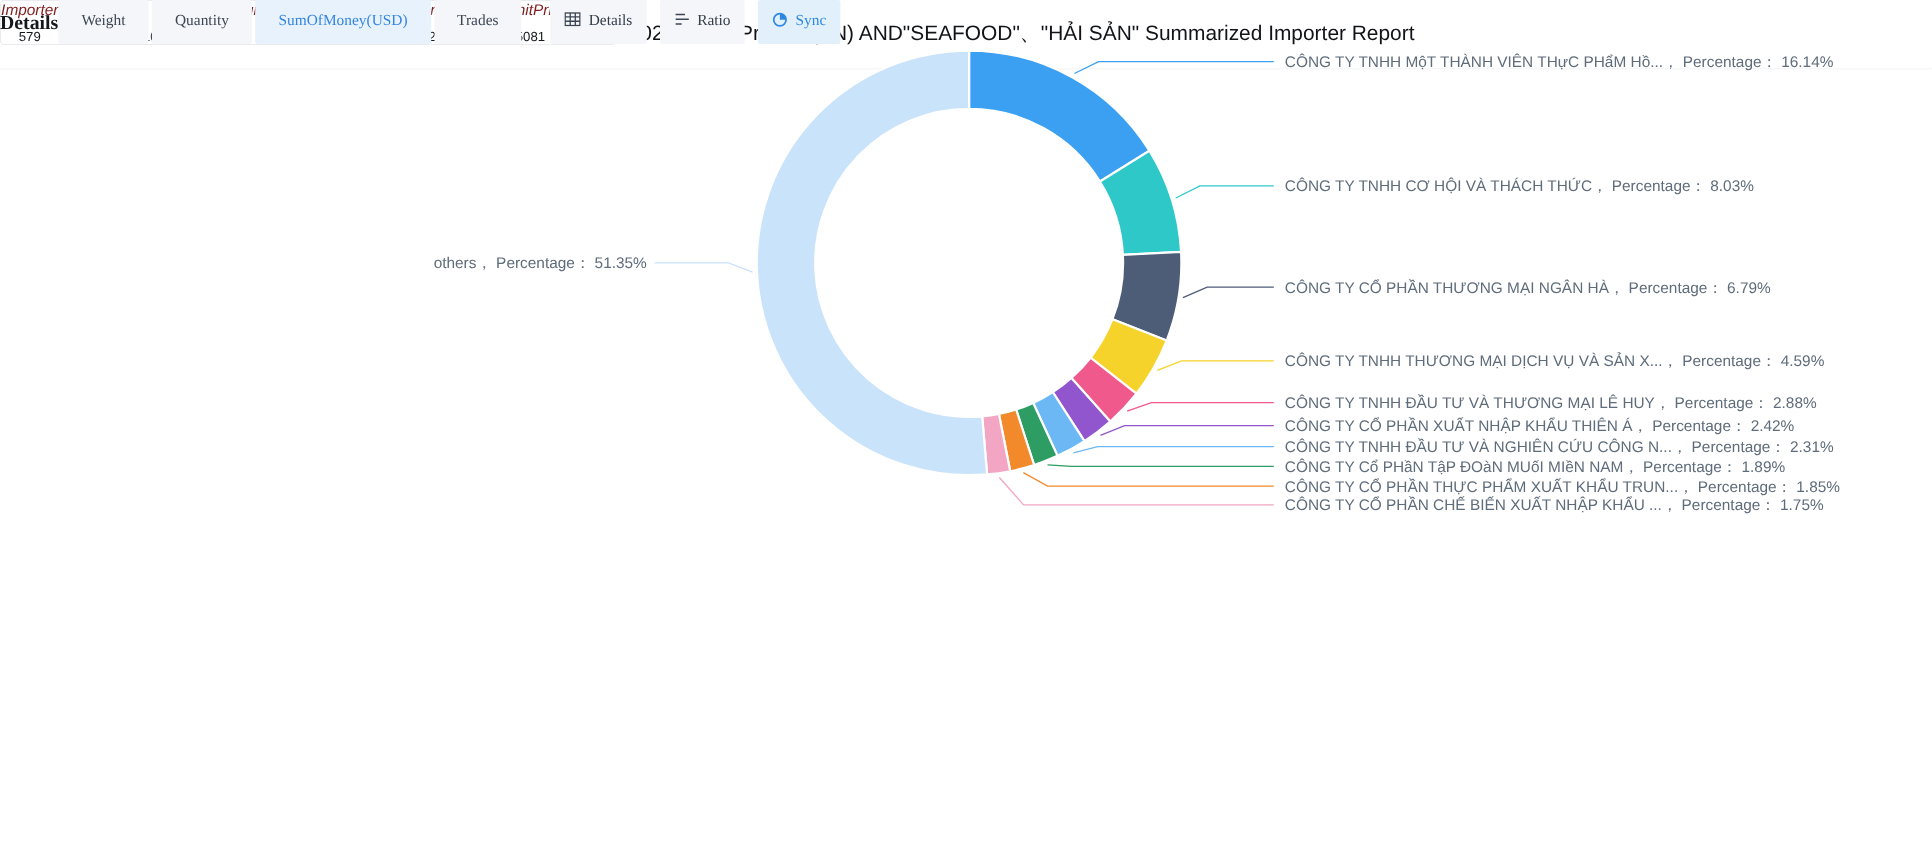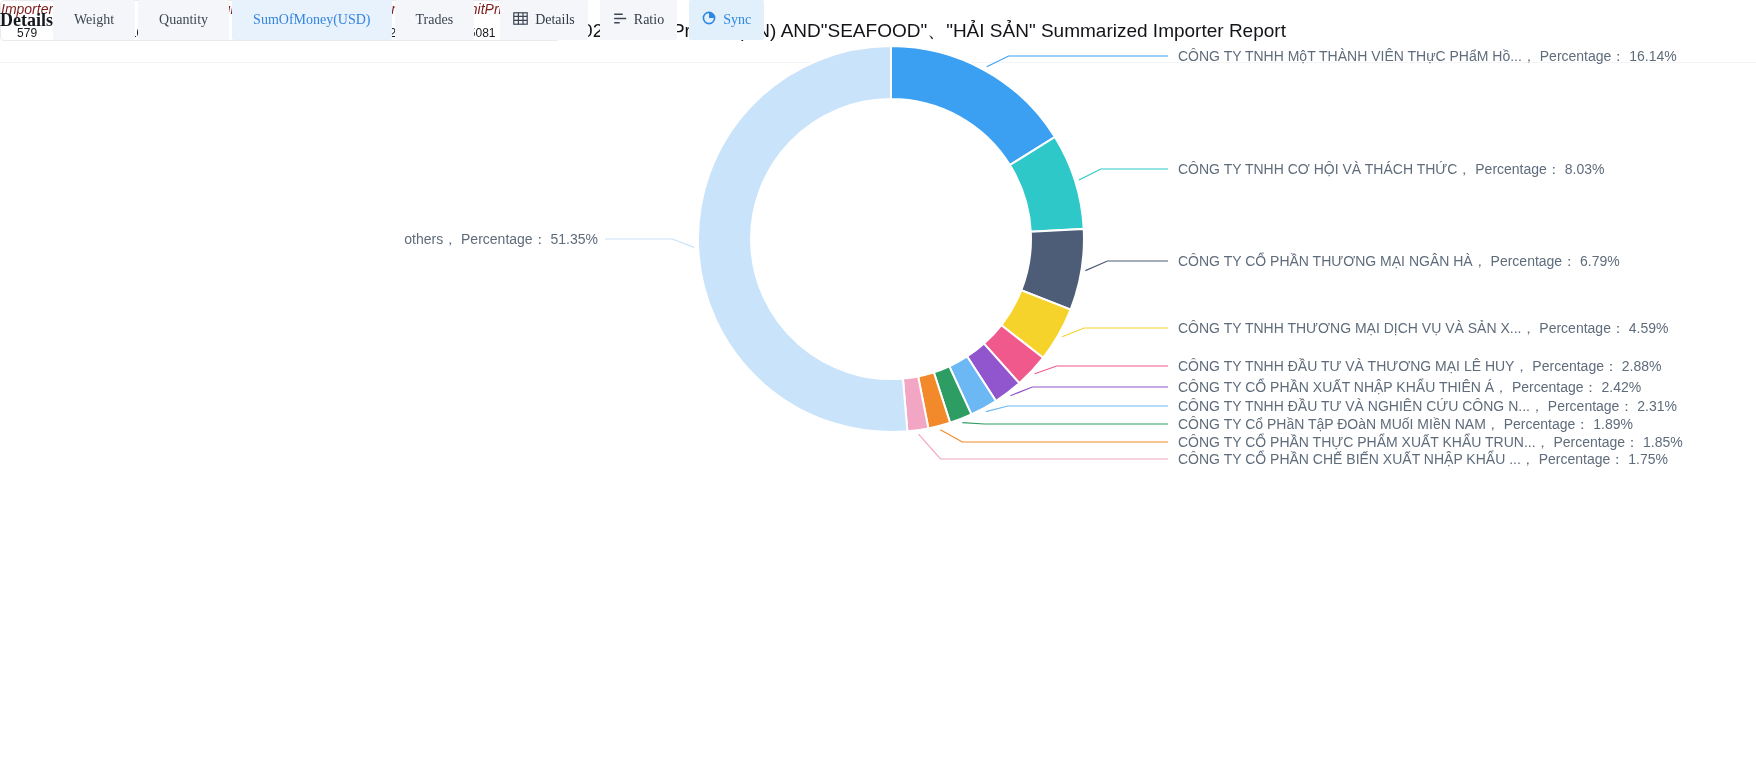--- a/index.html
+++ b/index.html
@@ -47,21 +47,21 @@
     font-size:14px; color:#3c4552; font-family:inherit; cursor:pointer; white-space:nowrap;
   }
   .mtab.active { background:#e7f2fd; color:#3585de; }
   .vtabs { display:flex; gap:12px; }
   .vtab {
     height:40px; padding:0 13px; display:inline-flex; align-items:center; gap:7px;
     background:#f5f6f9; border:none; border-radius:2px;
     font-size:14px; color:#323b48; font-family:inherit; cursor:pointer; white-space:nowrap;
   }
   .vtab.active { background:#e2f0fc; color:#2f88e0; }
-  #chart-wrap { position:absolute; top:310; left:0; width:1688px; height:470px;padding-left:10px; }
+  #chart-wrap { position:absolute; top:310; left:0; width:1688px; height:470px; }
   svg text { font-family:"Liberation Sans","DejaVu Sans",sans-serif; }
 </style>
 </head>
 <body>
 
 <div class="page-title">2023/02/01-2024/01/31,Product(EN) AND"SEAFOOD"、"HẢI SẢN" Summarized Importer Report</div>
 
 <div class="overview-row">
   <div class="section-heading">Overview</div>
   <div class="actions" id="actions">

